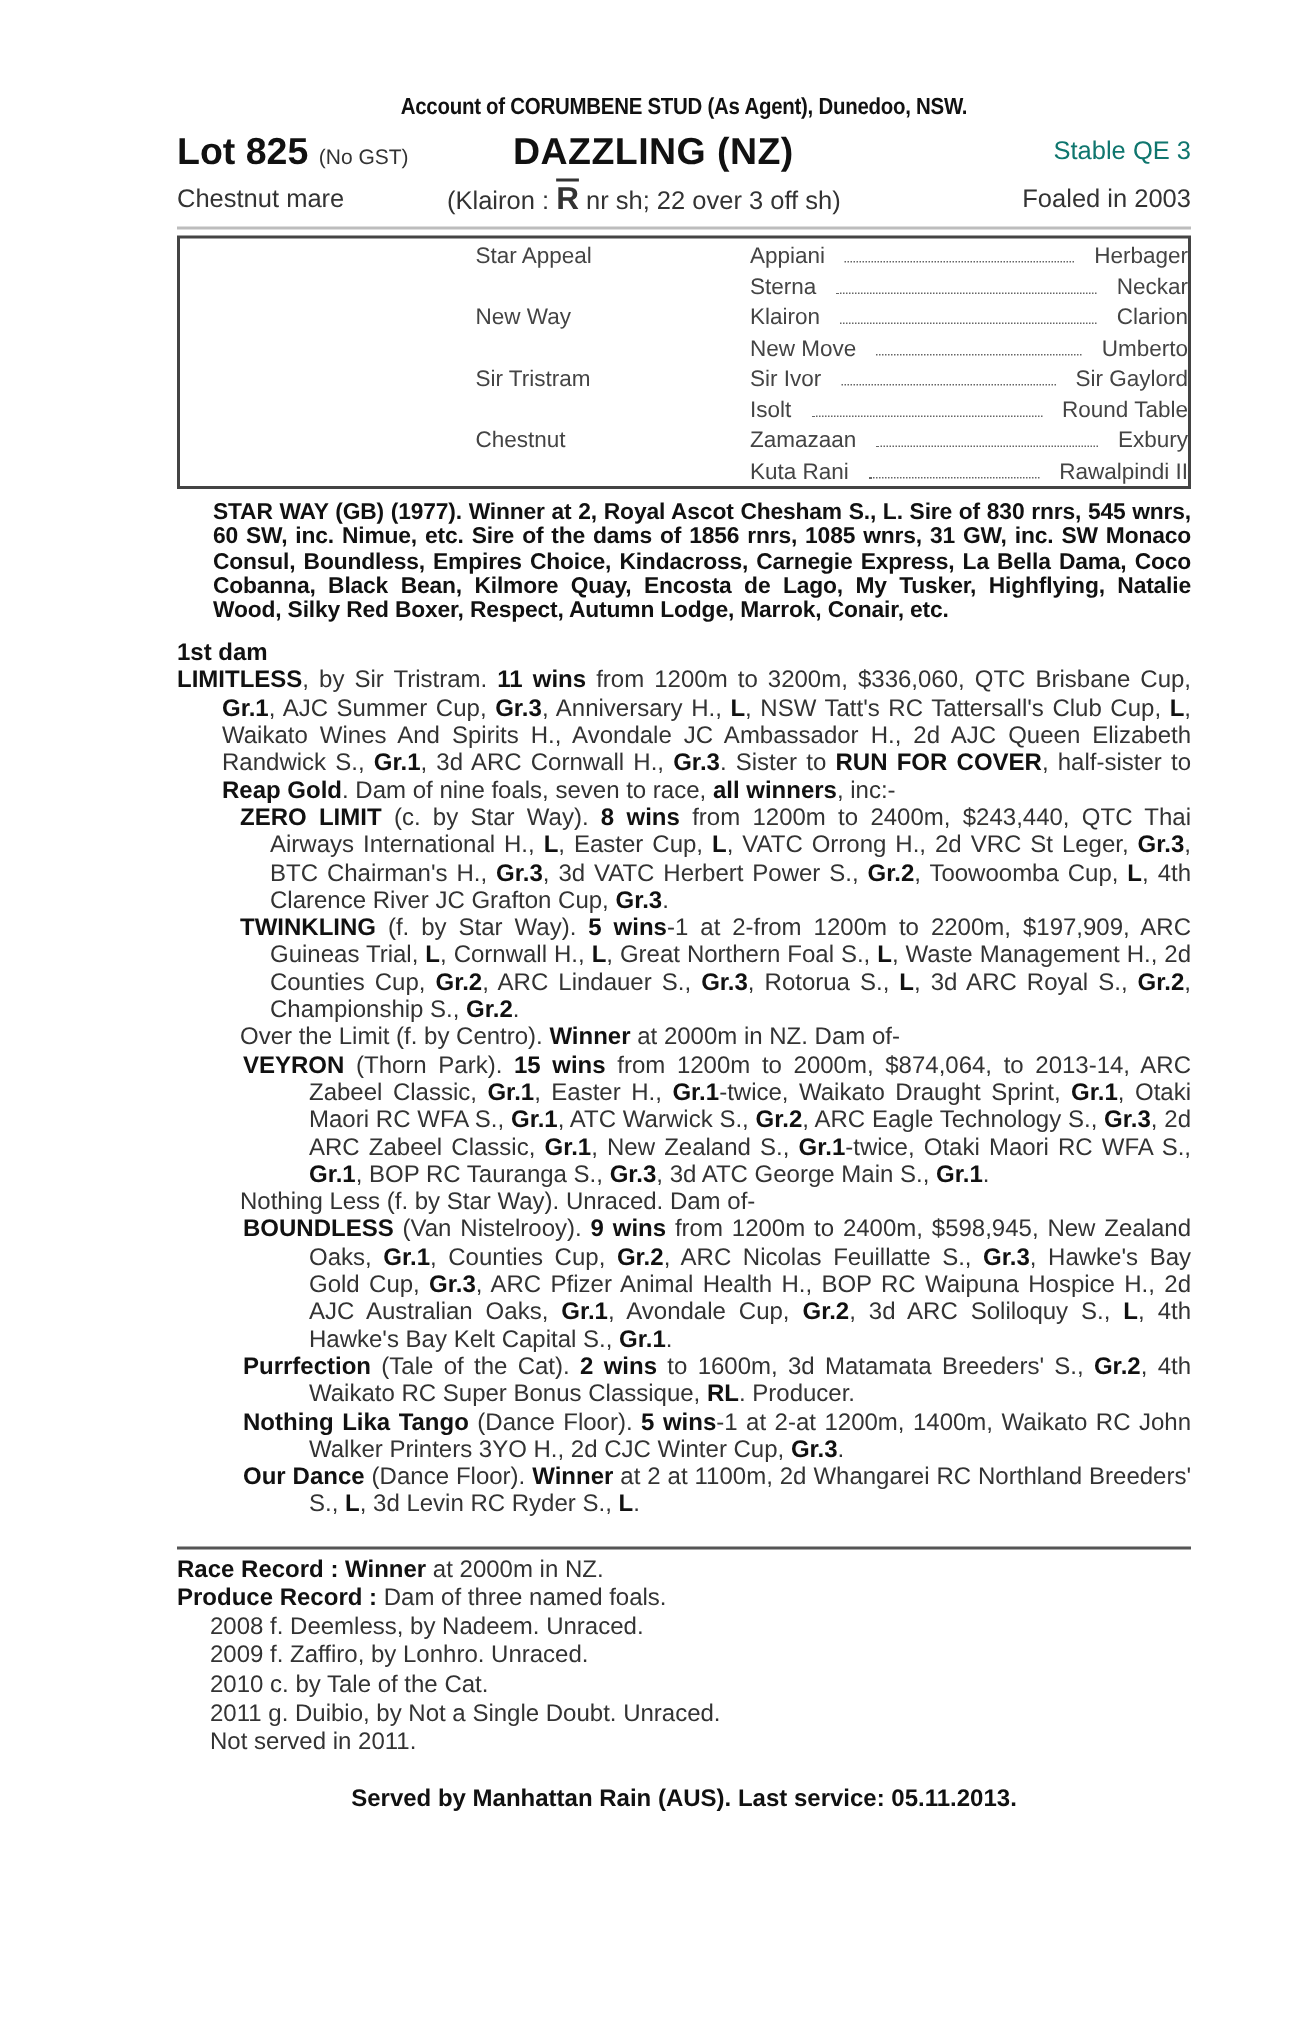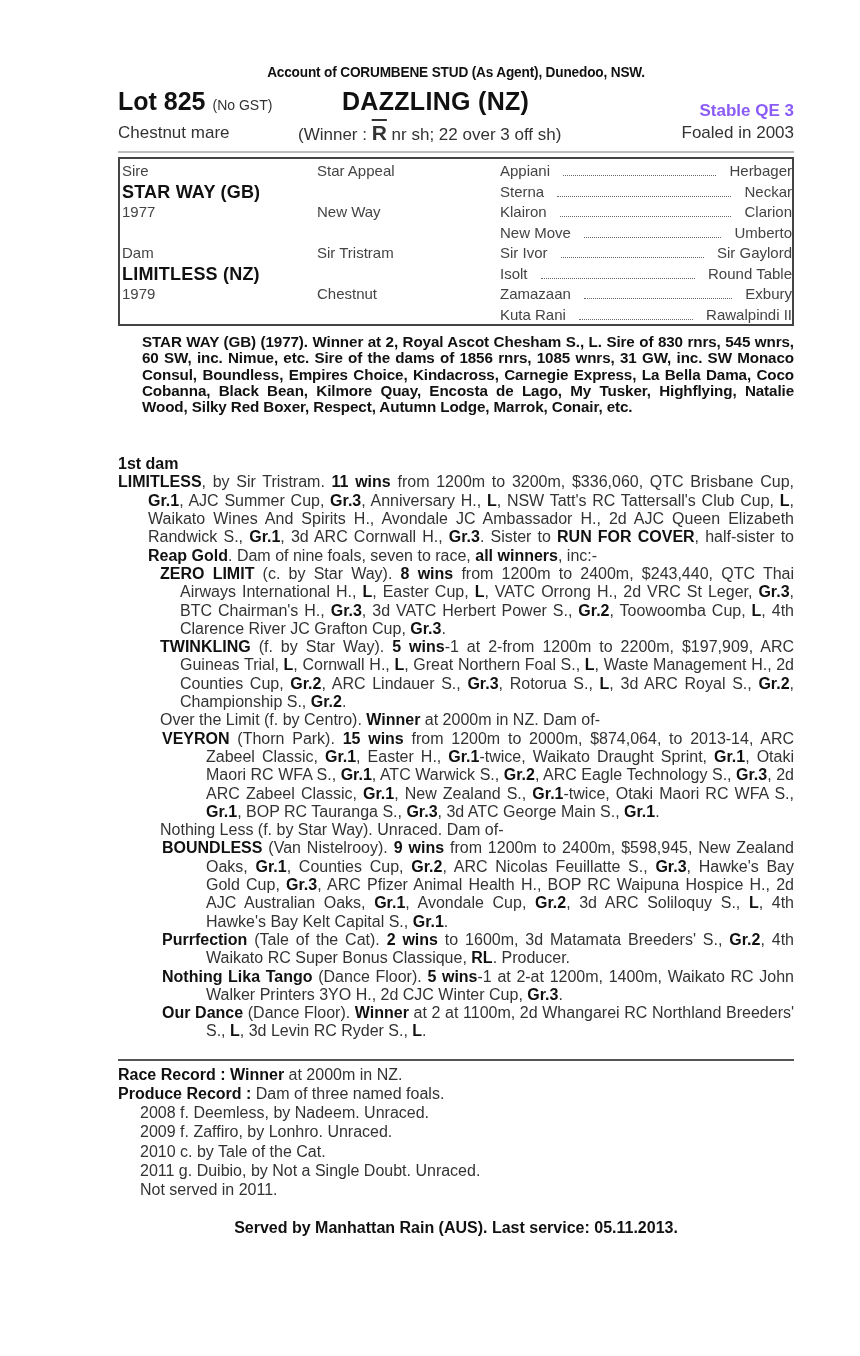--- a/index.html
+++ b/index.html
@@ -11,21 +11,21 @@
 
   .vendor {
     text-align: center; font-weight: bold; font-size: 15.5px;
     letter-spacing: -0.2px; transform: scaleX(0.88); transform-origin: center;
     height: 20px; line-height: 20px; color: #111;
   }
   .title-row { position: relative; height: 30px; margin-top: 4px; }
   .lot { position: absolute; left: 0; top: 0; font-weight: bold; font-size: 25px; line-height: 30px; color: #111; }
   .lot .gst { font-weight: normal; font-size: 14px; color: #333; }
   .horse-name { position: absolute; left: 224px; top: 0; font-weight: bold; font-size: 25px; line-height: 30px; color: #111; letter-spacing: 0.3px; }
-  .stable { position: absolute; right: 0; top: 12px; font-weight: bold; font-size: 17px; line-height: 26px; color: #8b5cf6; }
+  .stable { position: absolute; right: 0; top: 2px; font-weight: normal; font-size: 17px; line-height: 26px; color: #0f766e; }
 
   .desc-row { position: relative; height: 26px; margin-top: 4px; font-size: 17px; line-height: 26px; color: #333; }
   .desc-left { position: absolute; left: 0; }
   .desc-mid { position: absolute; left: 180px; }
   .desc-right { position: absolute; right: 0; }
   .brand-r { font-size: 21px; font-weight: bold; text-decoration: overline; }
 
   .hr-light { border-top: 2px solid #bdbdbd; margin-top: 5px; }
 
   .pedigree {
@@ -38,21 +38,21 @@
   .ped-line { height: 20.5px; line-height: 20.5px; white-space: nowrap; }
   .ped-bold { font-weight: bold; font-size: 18px; color: #111; letter-spacing: 0.2px; }
   .ggp { display: flex; align-items: baseline; gap: 12px; }
   .ggp .dots { flex: 1; border-bottom: 1px dotted #666; margin: 0 1px 4px 1px; height: 1px; }
 
   .sire-para {
     margin-top: 8px; font-weight: bold; font-size: 15.2px; line-height: 16.3px;
     color: #111; text-align: justify; letter-spacing: -0.1px; margin-left: 24px;
   }
 
-  .dam-section { margin-top: 40px; font-size: 16px; color: #333; }
+  .dam-section { margin-top: 12px; font-size: 16px; color: #333; }
   .dam-heading { font-weight: bold; font-size: 16px; line-height: 18px; color: #111; }
   .entry { text-align: justify; line-height: 18.3px; }
   .entry b { color: #111; }
   .lvl0 { padding-left: 30px; text-indent: -30px; }
   .lvl1 { padding-left: 62px; text-indent: -20px; }
   .lvl1b { padding-left: 42px; text-indent: 0; }
   .lvl2 { padding-left: 88px; text-indent: -44px; }
 
   .hr-dark { border-top: 2px solid #555; margin-top: 18px; }
 
@@ -75,39 +75,30 @@
       <span>Lot 825</span>
       <span class="gst">(No GST)</span>
     </div>
     <div class="horse-name">DAZZLING (NZ)</div>
     <div class="stable">Stable QE 3</div>
   </div>
 
   <div class="desc-row">
     <span class="desc-left">Chestnut mare</span>
     <span class="desc-mid">
-      <span>(Winner :</span>
+      <span>(Klairon :</span>
       <span class="brand-r">R</span>
       <span>nr sh; 22 over 3 off sh)</span>
     </span>
     <span class="desc-right">Foaled in 2003</span>
   </div>
 
   <div class="hr-light"></div>
 
   <div class="pedigree">
-    <div class="ped-col1">
-      <div class="ped-line">Sire</div>
-      <div class="ped-line ped-bold">STAR WAY (GB)</div>
-      <div class="ped-line">1977</div>
-      <div class="ped-line"></div>
-      <div class="ped-line">Dam</div>
-      <div class="ped-line ped-bold">LIMITLESS (NZ)</div>
-      <div class="ped-line">1979</div>
-    </div>
     <div class="ped-col2">
       <div class="ped-line">Star Appeal</div>
       <div class="ped-line"></div>
       <div class="ped-line">New Way</div>
       <div class="ped-line"></div>
       <div class="ped-line">Sir Tristram</div>
       <div class="ped-line"></div>
       <div class="ped-line">Chestnut</div>
     </div>
     <div class="ped-col3">

